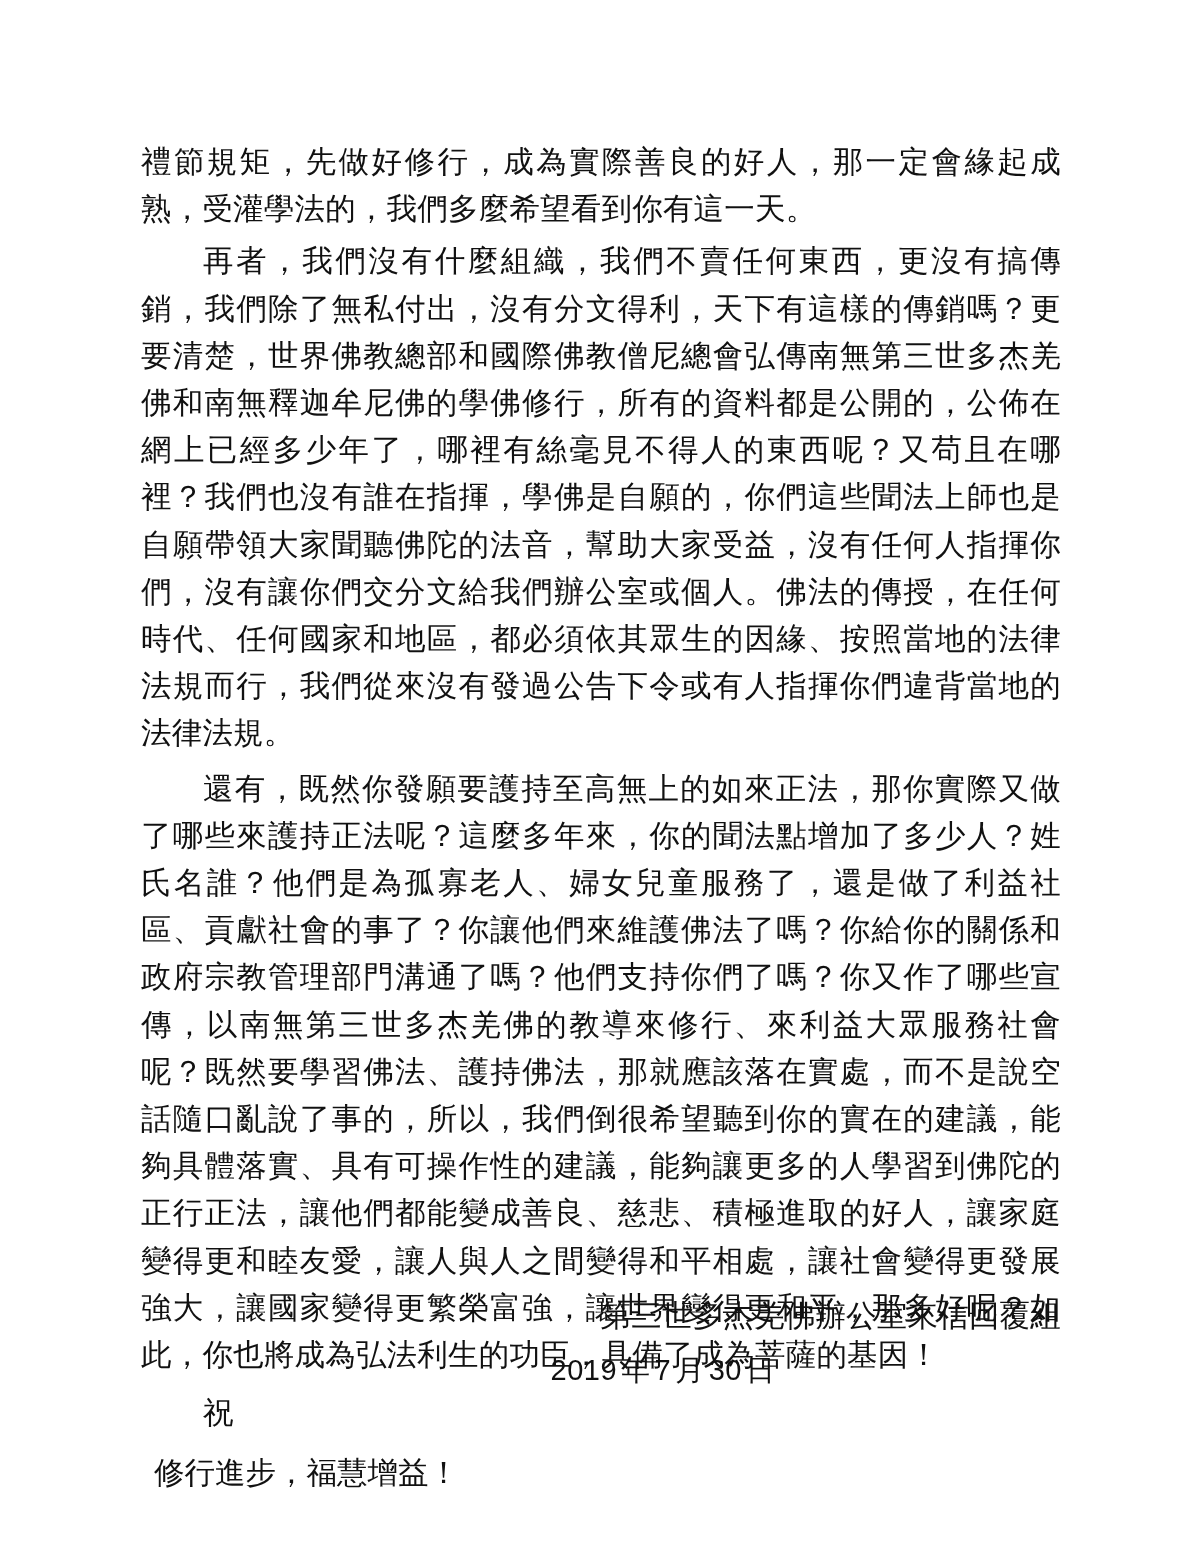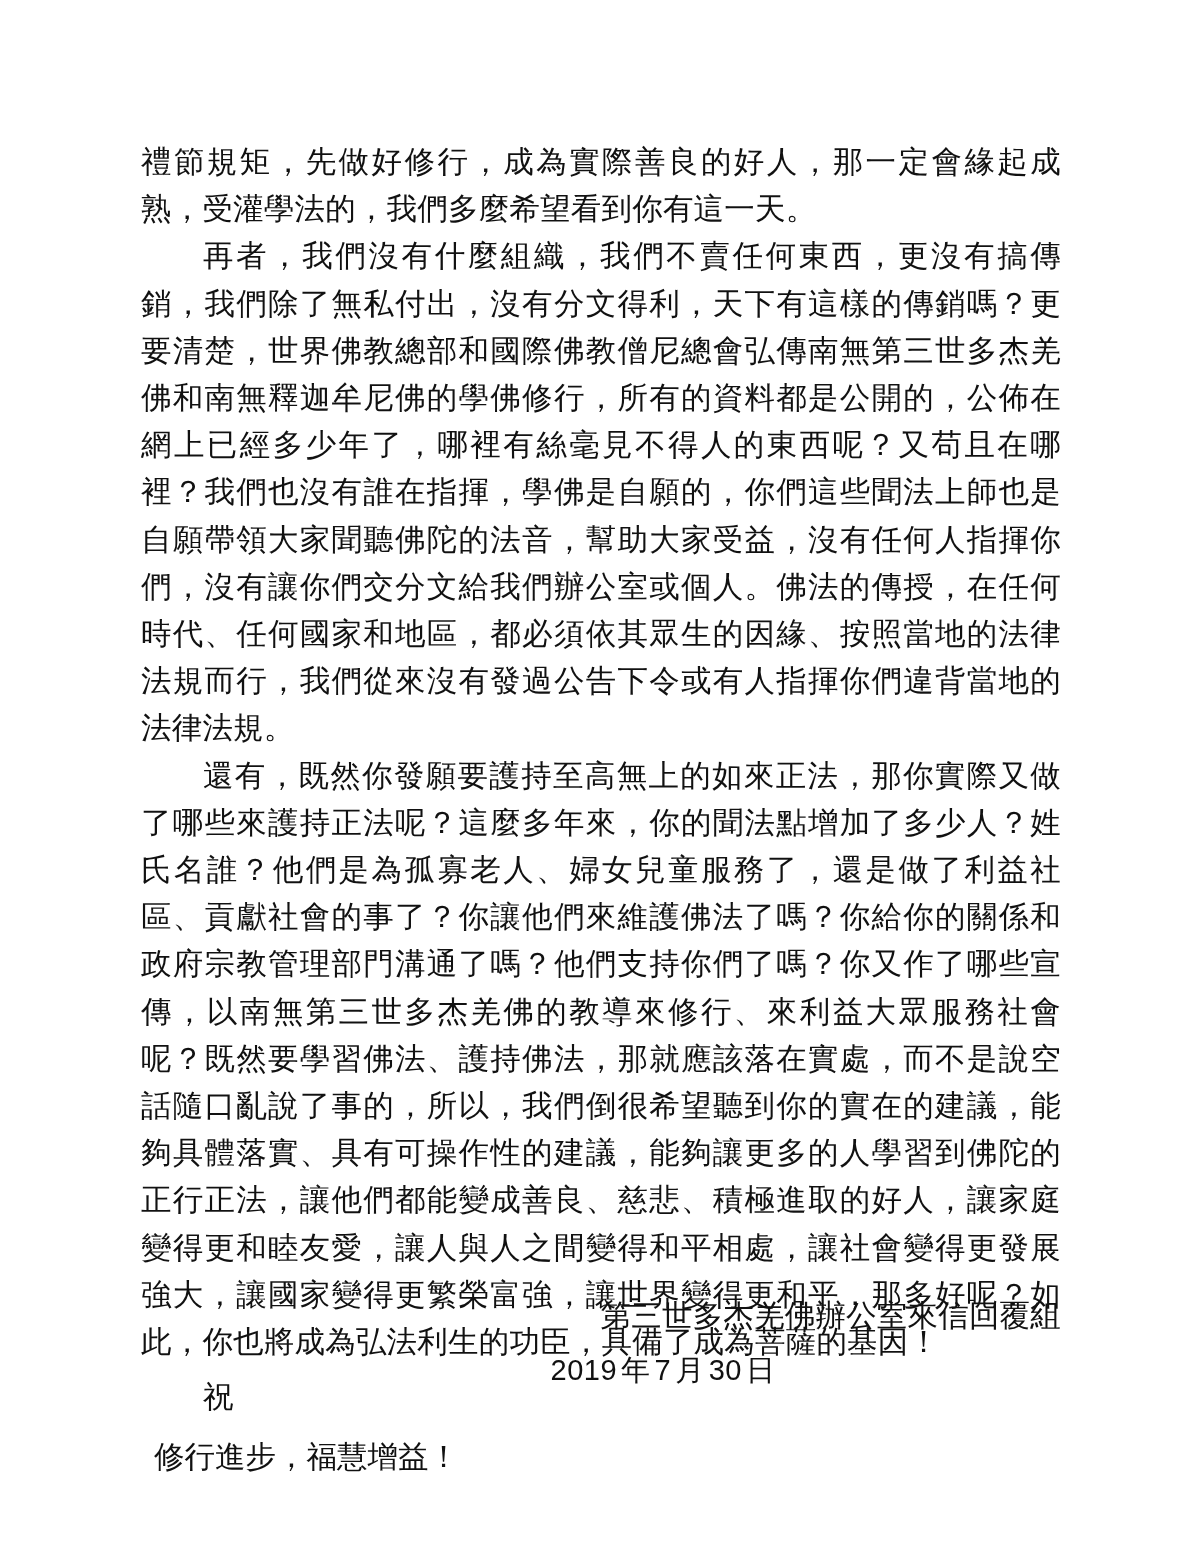--- a/index.html
+++ b/index.html
@@ -33,21 +33,22 @@
     font-size: 30.5px;
     line-height: 47.2px;
     text-align: justify;
     text-justify: inter-character;
     letter-spacing: 0.2px;
     word-break: break-all;
     color: #111111;
   }
 
   .para + .para {
-    margin-top: 0;
+    margin-top: 8px;
+    font-family: Liberation Mono, monospace;
   }
 
   .para-indent {
     text-indent: 62px;
   }
 
   
   .closing-zhu {
     font-size: 30.5px;
     line-height: 47.2px;

